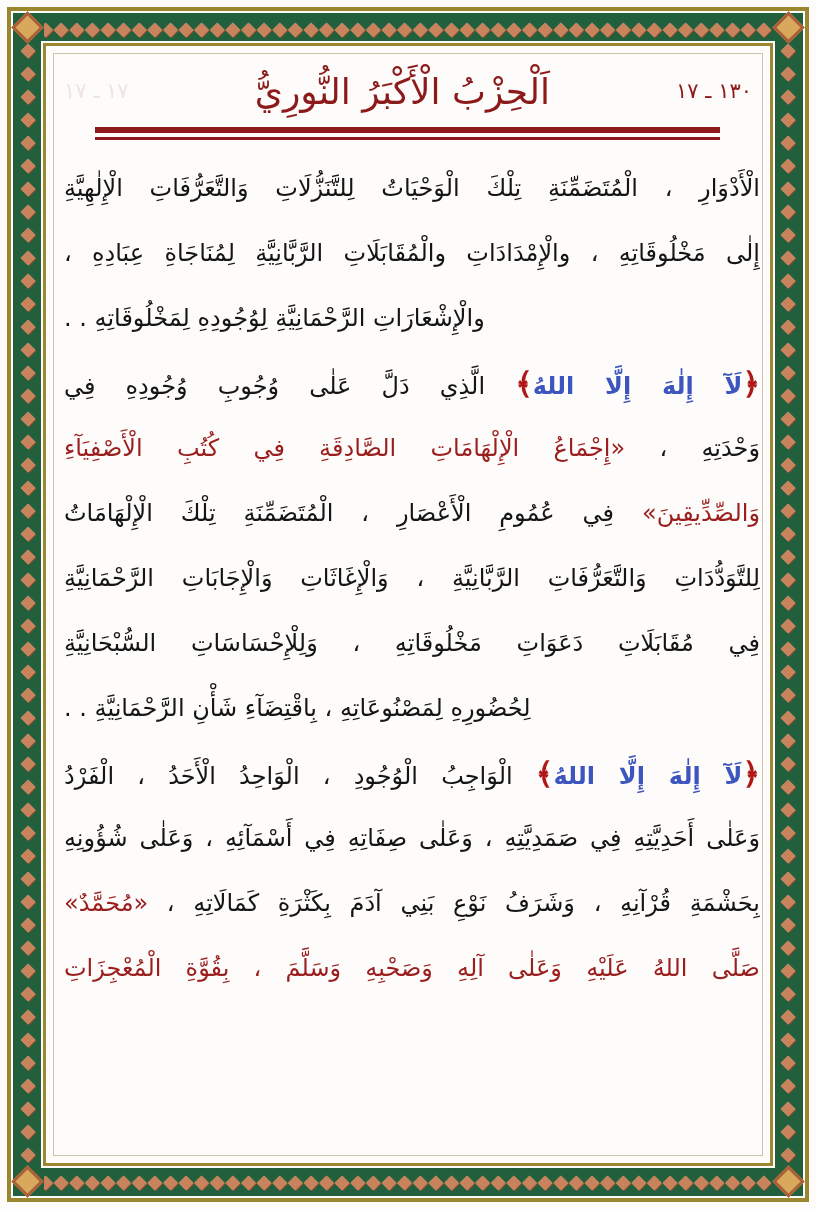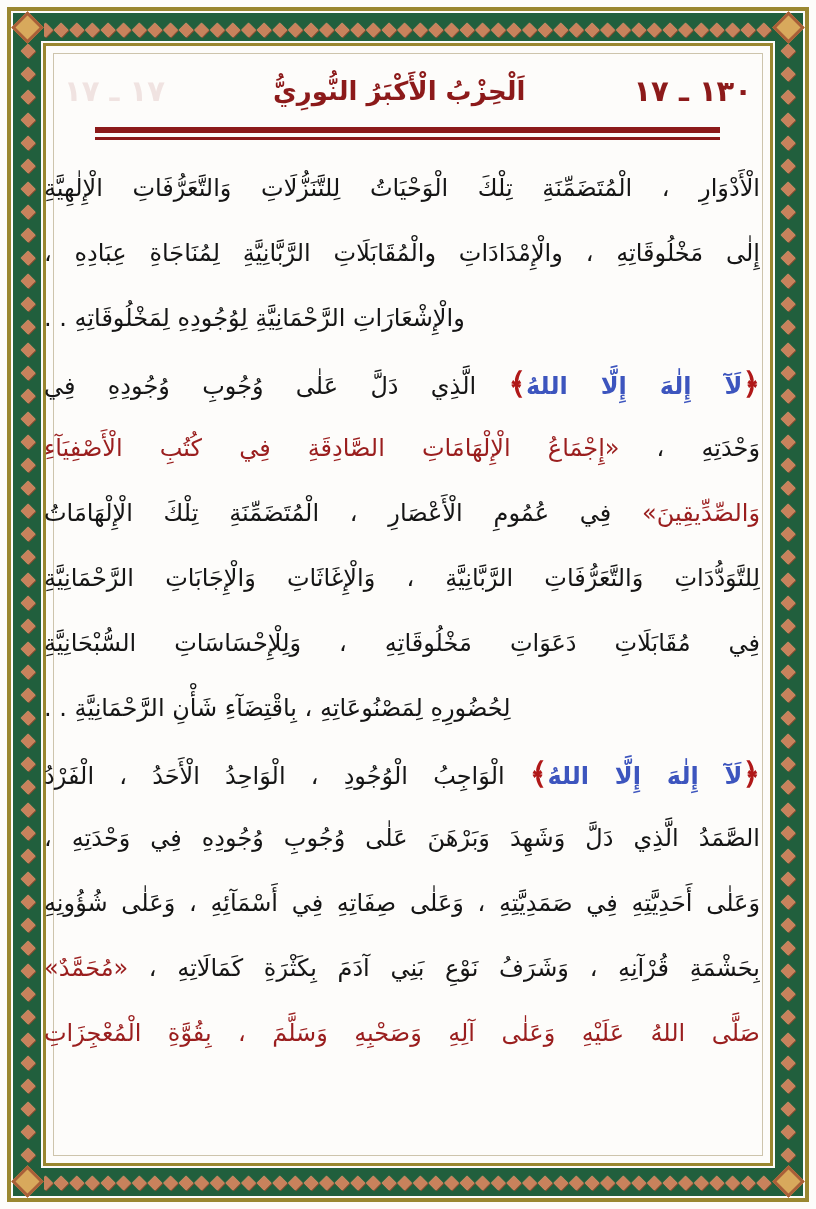--- a/index.html
+++ b/index.html
@@ -30,30 +30,30 @@
   .corner-tl { top:16px; left:16px; }  .corner-tr { top:16px; right:16px; }
   .corner-bl { bottom:16px; left:16px; } .corner-br { bottom:16px; right:16px; }
   .b-inner-gold { position:absolute; inset:43px; border:3px solid var(--gold,#9a8730); }
   .b-thin { position:absolute; inset:53px; border:1px solid #cdc4ac; }
 
   
   .header-row {
     position:absolute; top:60px; left:64px; right:64px; height:62px;
     display:flex; justify-content:space-between; align-items:center; direction:rtl;
   }
-  .page-ref   { color:var(--dark_red,#8c1a1a); font-size:29px; font-weight:bold; white-space:nowrap; }
-  .page-title { color:var(--dark_red,#8c1a1a); font-size:26px; font-weight:bold; white-space:nowrap; }
-  .page-ref-faint { color:var(--faint_pink,#f0e3e1); font-size:29px; font-weight:bold; white-space:nowrap; }
+  .page-ref   { color:var(--dark_red,#8c1a1a); font-size:21px; font-weight:normal; white-space:nowrap; }
+  .page-title { color:var(--dark_red,#8c1a1a); font-size:36px; font-weight:normal; white-space:nowrap; }
+  .page-ref-faint { color:var(--faint_pink,#f0e3e1); font-size:21px; font-weight:normal; white-space:nowrap; }
   .header-rule {
     position:absolute; top:127px; left:95px; width:625px; height:13px;
     background:linear-gradient(var(--dark_red,#8c1a1a) 0 6px, transparent 6px 10px, var(--dark_red,#8c1a1a) 10px 13px);
   }
 
   
-  .body-text { position:absolute; top:156px; left:44px; right:56px; direction:rtl; }
+  .body-text { position:absolute; top:156px; left:64px; right:56px; direction:rtl; }
   .line {
     height:65px; line-height:65px; font-size:24px; color:#151515;
     overflow:hidden; white-space:normal;
   }
   .line-just { text-align:justify; text-align-last:justify; text-justify:inter-word; }
   .line-end  { text-align:left; }
   .seg-kalima  { color:var(--kalima_blue,#3d55be); font-weight:bold;margin-top:42px; }
   .seg-quote   { color:var(--quote_red,#9a1e1e);  font-weight:normal; }
   .seg-bracket { color:var(--bracket_red,#b01818); font-weight:bold; font-size:30px; }
 </style>
@@ -86,19 +86,18 @@
       <div class="line line-just"><span class="seg-plain">الْأَدْوَارِ ، الْمُتَضَمِّنَةِ تِلْكَ الْوَحْيَاتُ لِلتَّنَزُّلَاتِ وَالتَّعَرُّفَاتِ الْإِلٰهِيَّةِ</span></div>
       <div class="line line-just"><span class="seg-plain">إِلٰى مَخْلُوقَاتِهِ ، والْإِمْدَادَاتِ والْمُقَابَلَاتِ الرَّبَّانِيَّةِ لِمُنَاجَاةِ عِبَادِهِ ،</span></div>
       <div class="line line-end"><span class="seg-plain">والْإِشْعَارَاتِ الرَّحْمَانِيَّةِ لِوُجُودِهِ لِمَخْلُوقَاتِهِ . .</span></div>
       <div class="line line-just"><span class="seg-bracket">﴿</span><span class="seg-kalima">لَآ إِلٰهَ إِلَّا اللهُ</span><span class="seg-bracket">﴾</span><span class="seg-plain"> الَّذِي دَلَّ عَلٰى وُجُوبِ وُجُودِهِ فِي</span></div>
       <div class="line line-just"><span class="seg-plain">وَحْدَتِهِ ، </span><span class="seg-quote">«إِجْمَاعُ الْإِلْهَامَاتِ الصَّادِقَةِ فِي كُتُبِ الْأَصْفِيَآءِ</span></div>
       <div class="line line-just"><span class="seg-quote">وَالصِّدِّيقِينَ»</span><span class="seg-plain"> فِي عُمُومِ الْأَعْصَارِ ، الْمُتَضَمِّنَةِ تِلْكَ الْإِلْهَامَاتُ</span></div>
       <div class="line line-just"><span class="seg-plain">لِلتَّوَدُّدَاتِ وَالتَّعَرُّفَاتِ الرَّبَّانِيَّةِ ، وَالْإِغَاثَاتِ وَالْإِجَابَاتِ الرَّحْمَانِيَّةِ</span></div>
       <div class="line line-just"><span class="seg-plain">فِي مُقَابَلَاتِ دَعَوَاتِ مَخْلُوقَاتِهِ ، وَلِلْإِحْسَاسَاتِ السُّبْحَانِيَّةِ</span></div>
       <div class="line line-end"><span class="seg-plain">لِحُضُورِهِ لِمَصْنُوعَاتِهِ ، بِاقْتِضَآءِ شَأْنِ الرَّحْمَانِيَّةِ . .</span></div>
       <div class="line line-just"><span class="seg-bracket">﴿</span><span class="seg-kalima">لَآ إِلٰهَ إِلَّا اللهُ</span><span class="seg-bracket">﴾</span><span class="seg-plain"> الْوَاجِبُ الْوُجُودِ ، الْوَاحِدُ الْأَحَدُ ، الْفَرْدُ</span></div>
-      <div class="line line-just"><span class="seg-plain">الصَّمَدُ الَّذِي دَلَّ وَشَهِدَ وَبَرْهَنَ عَلٰى وُجُوبِ وُجُودِهِ فِي وَحْدَتِهِ ،</span></div>
       <div class="line line-just"><span class="seg-plain">وَعَلٰى أَحَدِيَّتِهِ فِي صَمَدِيَّتِهِ ، وَعَلٰى صِفَاتِهِ فِي أَسْمَآئِهِ ، وَعَلٰى شُؤُونِهِ</span></div>
       <div class="line line-just"><span class="seg-plain">بِحَشْمَةِ قُرْآنِهِ ، وَشَرَفُ نَوْعِ بَنِي آدَمَ بِكَثْرَةِ كَمَالَاتِهِ ، </span><span class="seg-quote">«مُحَمَّدٌ»</span></div>
       <div class="line line-just"><span class="seg-quote">صَلَّى اللهُ عَلَيْهِ وَعَلٰى آلِهِ وَصَحْبِهِ وَسَلَّمَ ، بِقُوَّةِ الْمُعْجِزَاتِ</span></div>
     </div>
 
 </div>
 
 </body></html>

